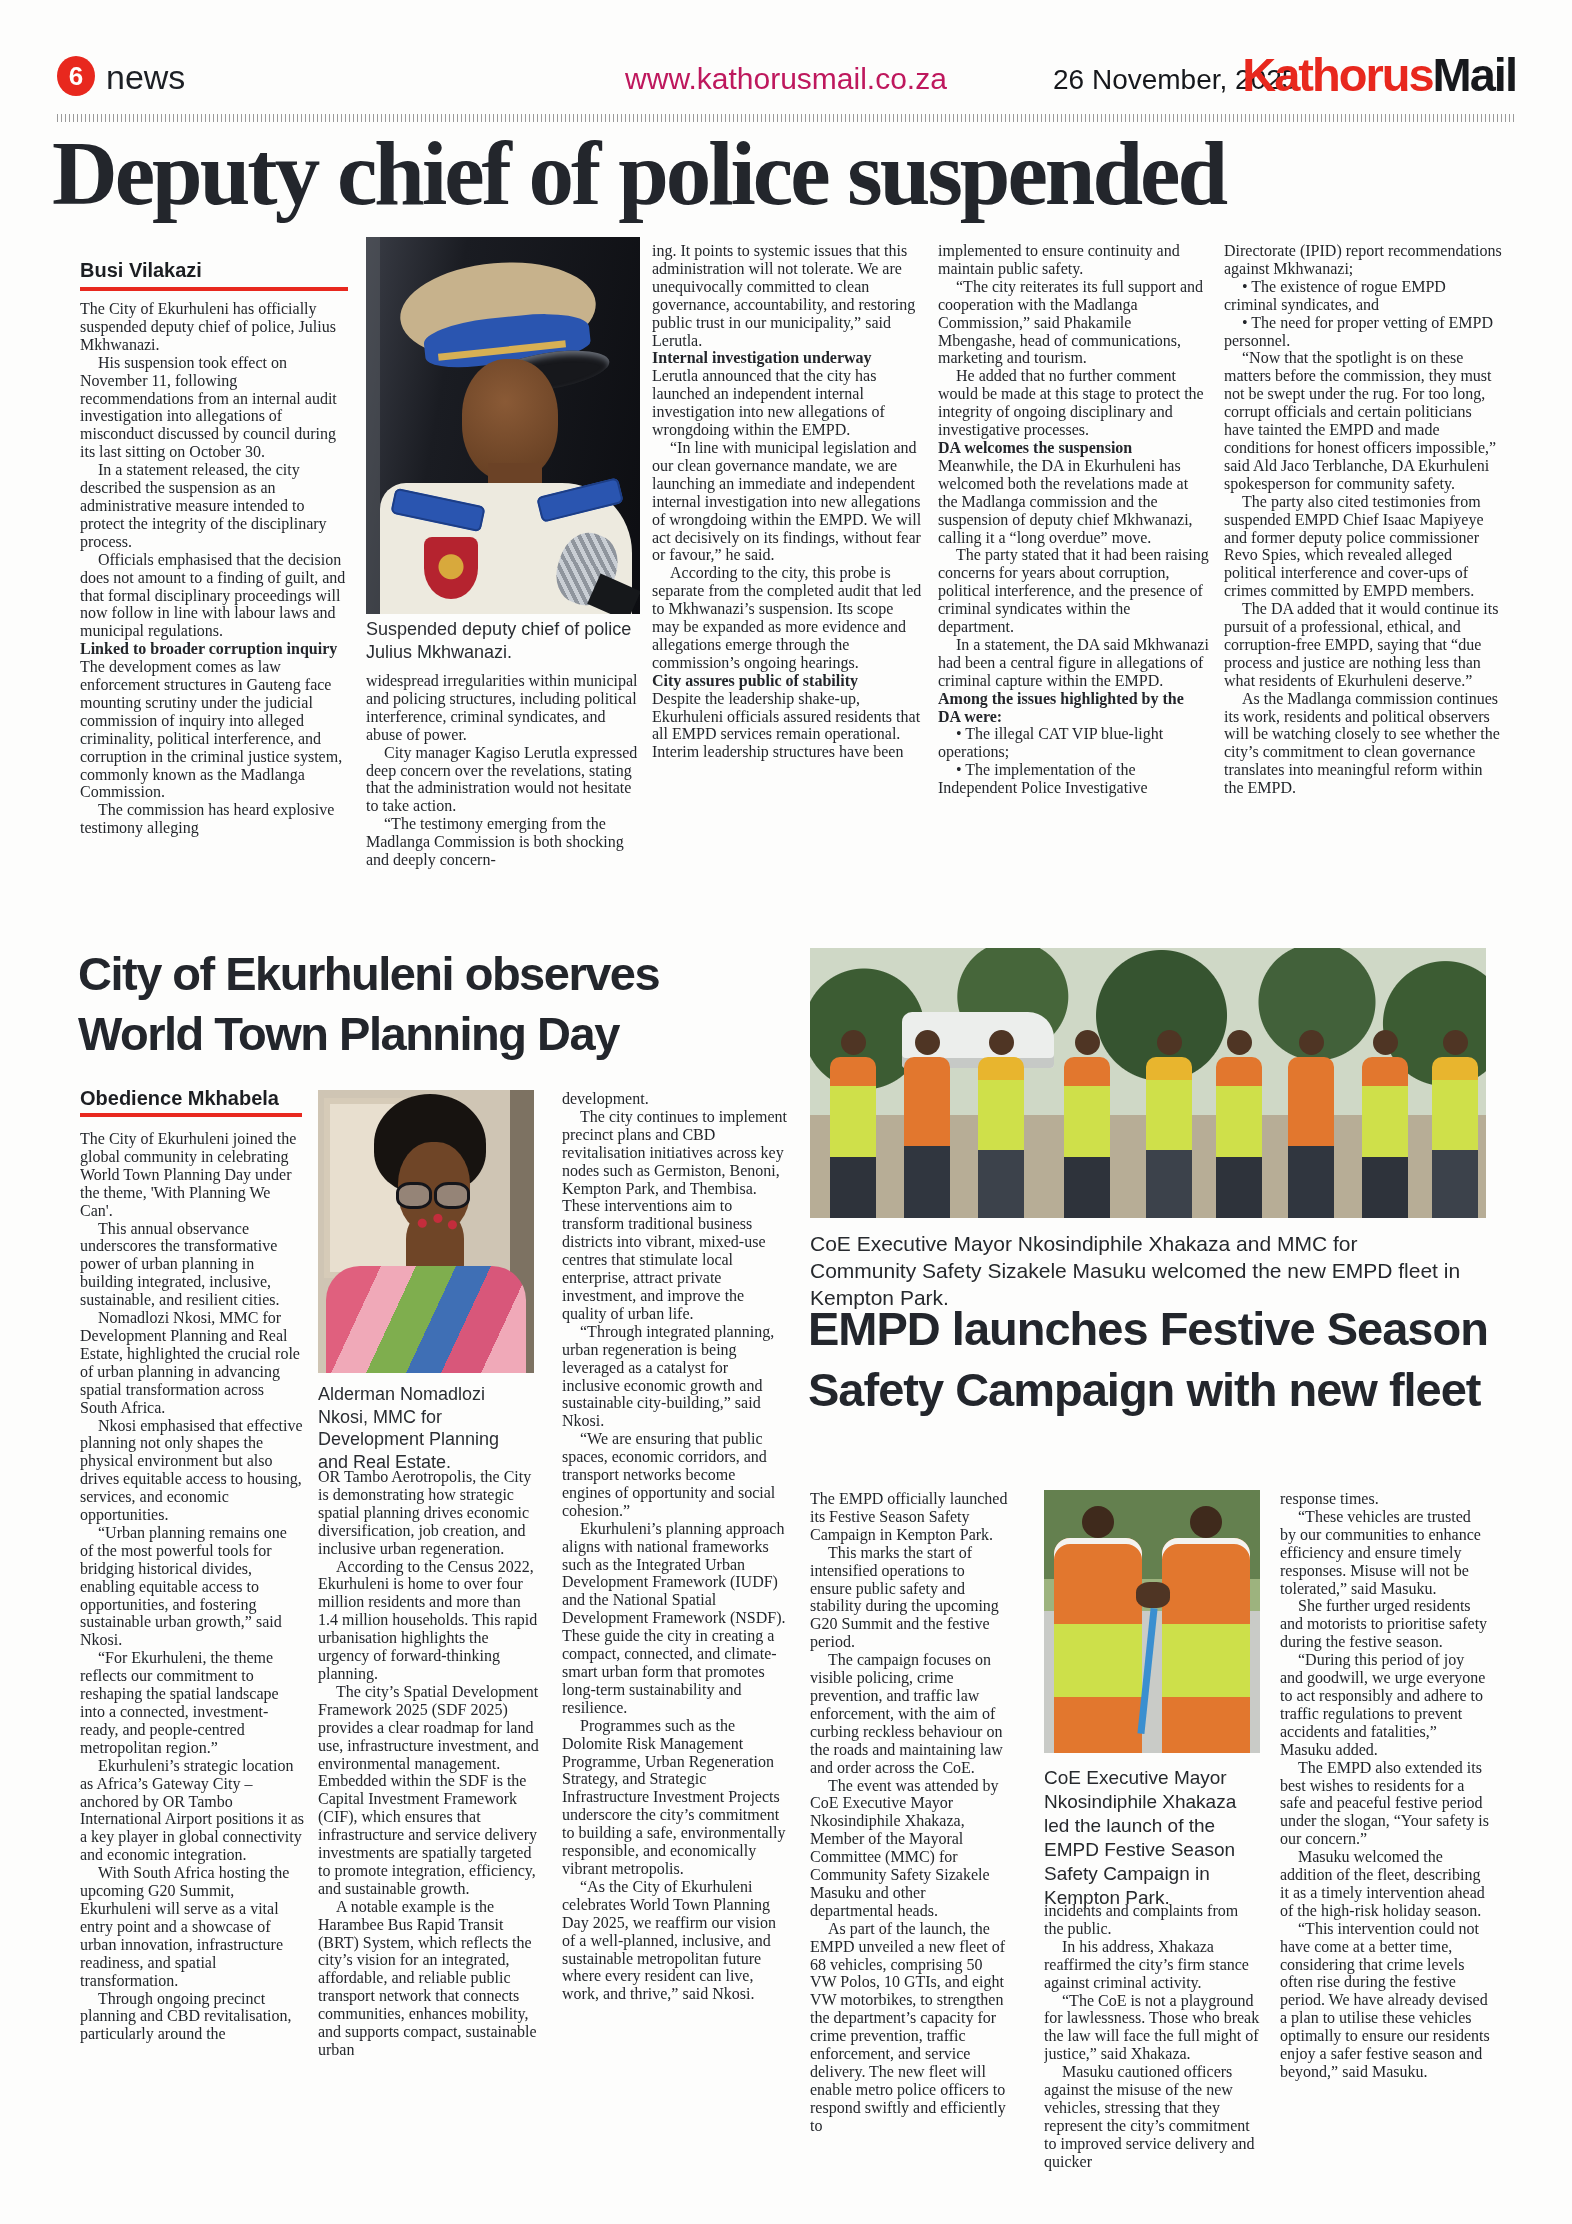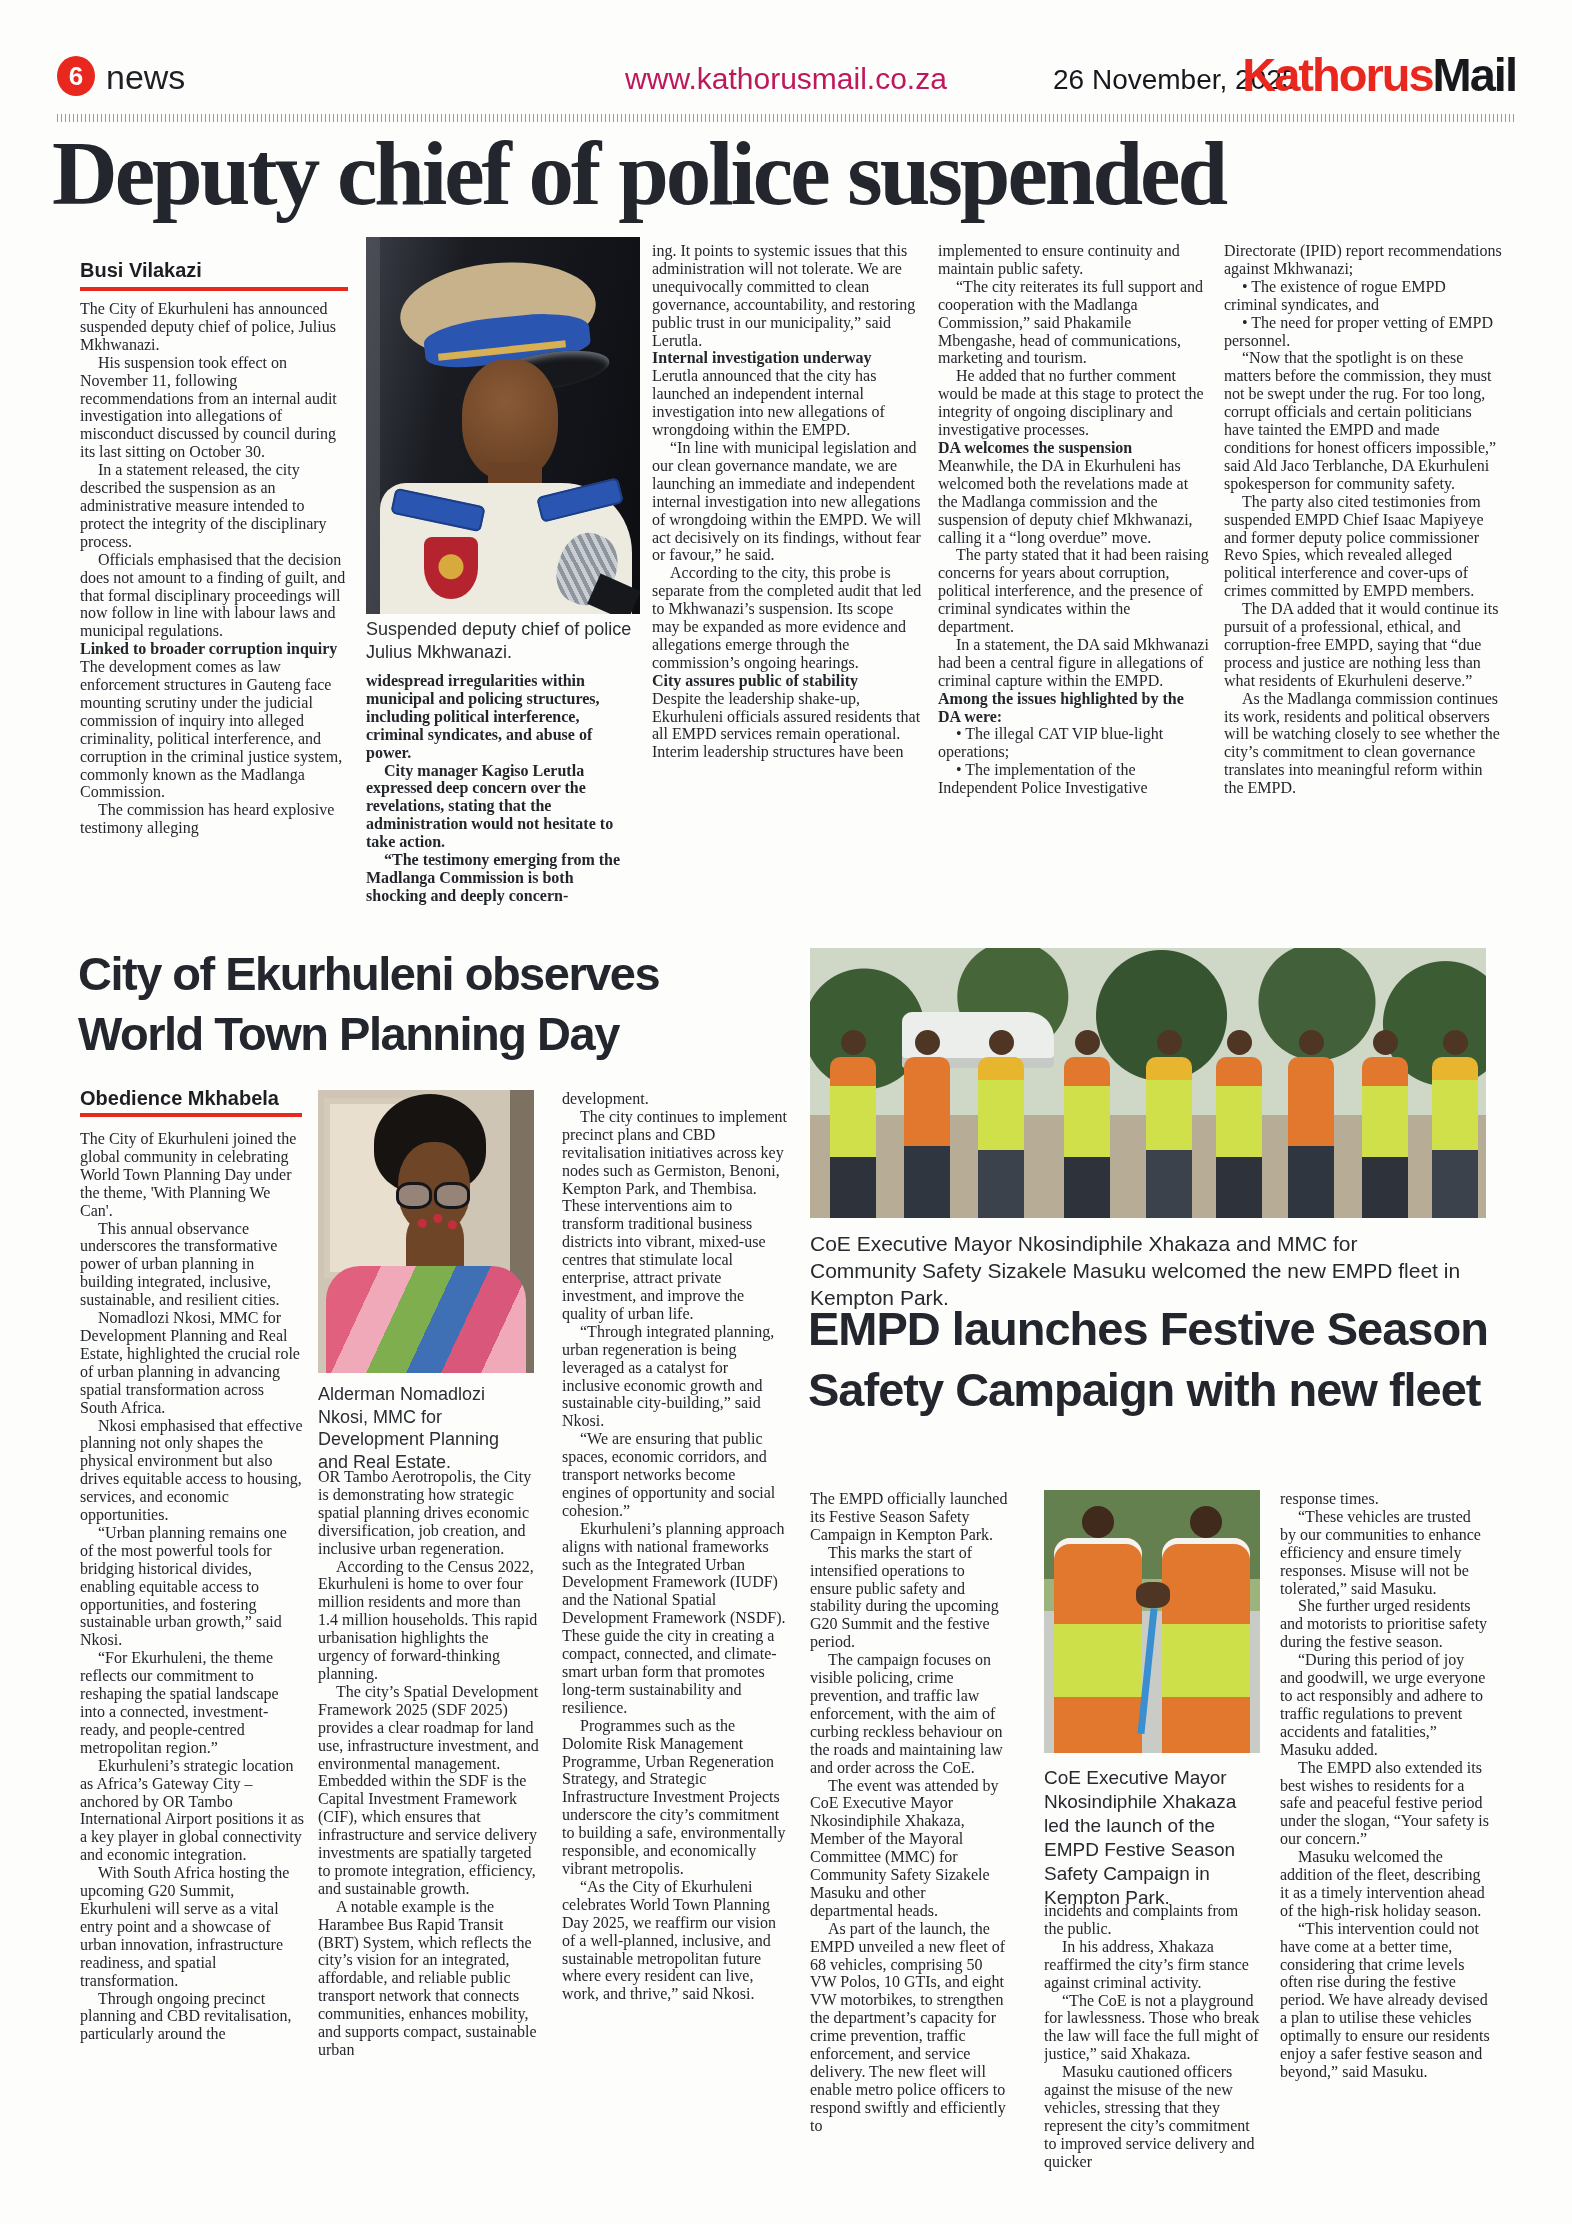--- a/index.html
+++ b/index.html
@@ -27,21 +27,21 @@
   .col{font:16px/17.9px "Liberation Serif",serif;color:#23262b;overflow:hidden;}
   .para{margin:0;}
   .pi{text-indent:18px;}
   .b{text-indent:18px;}
   .h{font-weight:bold;}
   .caption{font:400 18px/22.5px "Liberation Sans",sans-serif;color:#2a2d32;}
   #a1-byline{left:80px;top:258px;}
   #a1-rule{left:80px;top:287px;width:268px;}
   #a1c1{left:80px;top:300px;width:272px;height:625px;}
   #a1-caption{left:366px;top:618px;width:274px;}
-  #a1c2{left:366px;top:672px;width:272px;height:253px;font-weight:bold;}
+  #a1c2{left:366px;top:672px;width:272px;height:253px;}
   #a1c3{left:652px;top:242px;width:272px;height:683px;}
   #a1c4{left:938px;top:242px;width:272px;height:683px;}
   #a1c5{left:1224px;top:242px;width:278px;height:683px;}
 
   
   #a2-headline{left:78px;top:944px;font:bold 47px/60px "Liberation Sans",sans-serif;
                letter-spacing:-1.5px;color:#23262c;}
   #a2-byline{left:80px;top:1086px;}
   #a2-rule{left:80px;top:1113px;width:222px;}
   #a2colA{left:80px;top:1130px;width:224px;height:1035px;}
@@ -129,21 +129,21 @@
   <div class="abs" id="hdr-news">news</div>
   <div class="abs" id="hdr-url">www.kathorusmail.co.za</div>
   <div class="abs" id="hdr-date">26 November, 2025</div>
   <div class="abs" id="hdr-logo"><span class="red">Kathorus</span><span class="blk">Mail</span></div>
   <div class="abs" id="hdr-rule"></div>
 
   <div class="abs" id="a1-headline">Deputy chief of police suspended</div>
   <div class="abs byline" id="a1-byline">Busi Vilakazi</div>
   <div class="abs redrule" id="a1-rule"></div>
   <div class="abs col" id="a1c1">
-      <p class="para p">The City of Ekurhuleni has announced suspended deputy chief of police, Julius Mkhwanazi.</p>
+      <p class="para p">The City of Ekurhuleni has officially suspended deputy chief of police, Julius Mkhwanazi.</p>
       <p class="para pi">His suspension took effect on November 11, following recommendations from an internal audit investigation into allegations of misconduct discussed by council during its last sitting on October 30.</p>
       <p class="para pi">In a statement released, the city described the suspension as an administrative measure intended to protect the integrity of the disciplinary process.</p>
       <p class="para pi">Officials emphasised that the decision does not amount to a finding of guilt, and that formal disciplinary proceedings will now follow in line with labour laws and municipal regulations.</p>
       <p class="para h">Linked to broader corruption inquiry</p>
       <p class="para p">The development comes as law enforcement structures in Gauteng face mounting scrutiny under the judicial commission of inquiry into alleged criminality, political interference, and corruption in the criminal justice system, commonly known as the Madlanga Commission.</p>
       <p class="para pi">The commission has heard explosive testimony alleging</p>
     </div>
 
   <div class="photo" id="photo1">
     <div class="p1-edge"></div>

